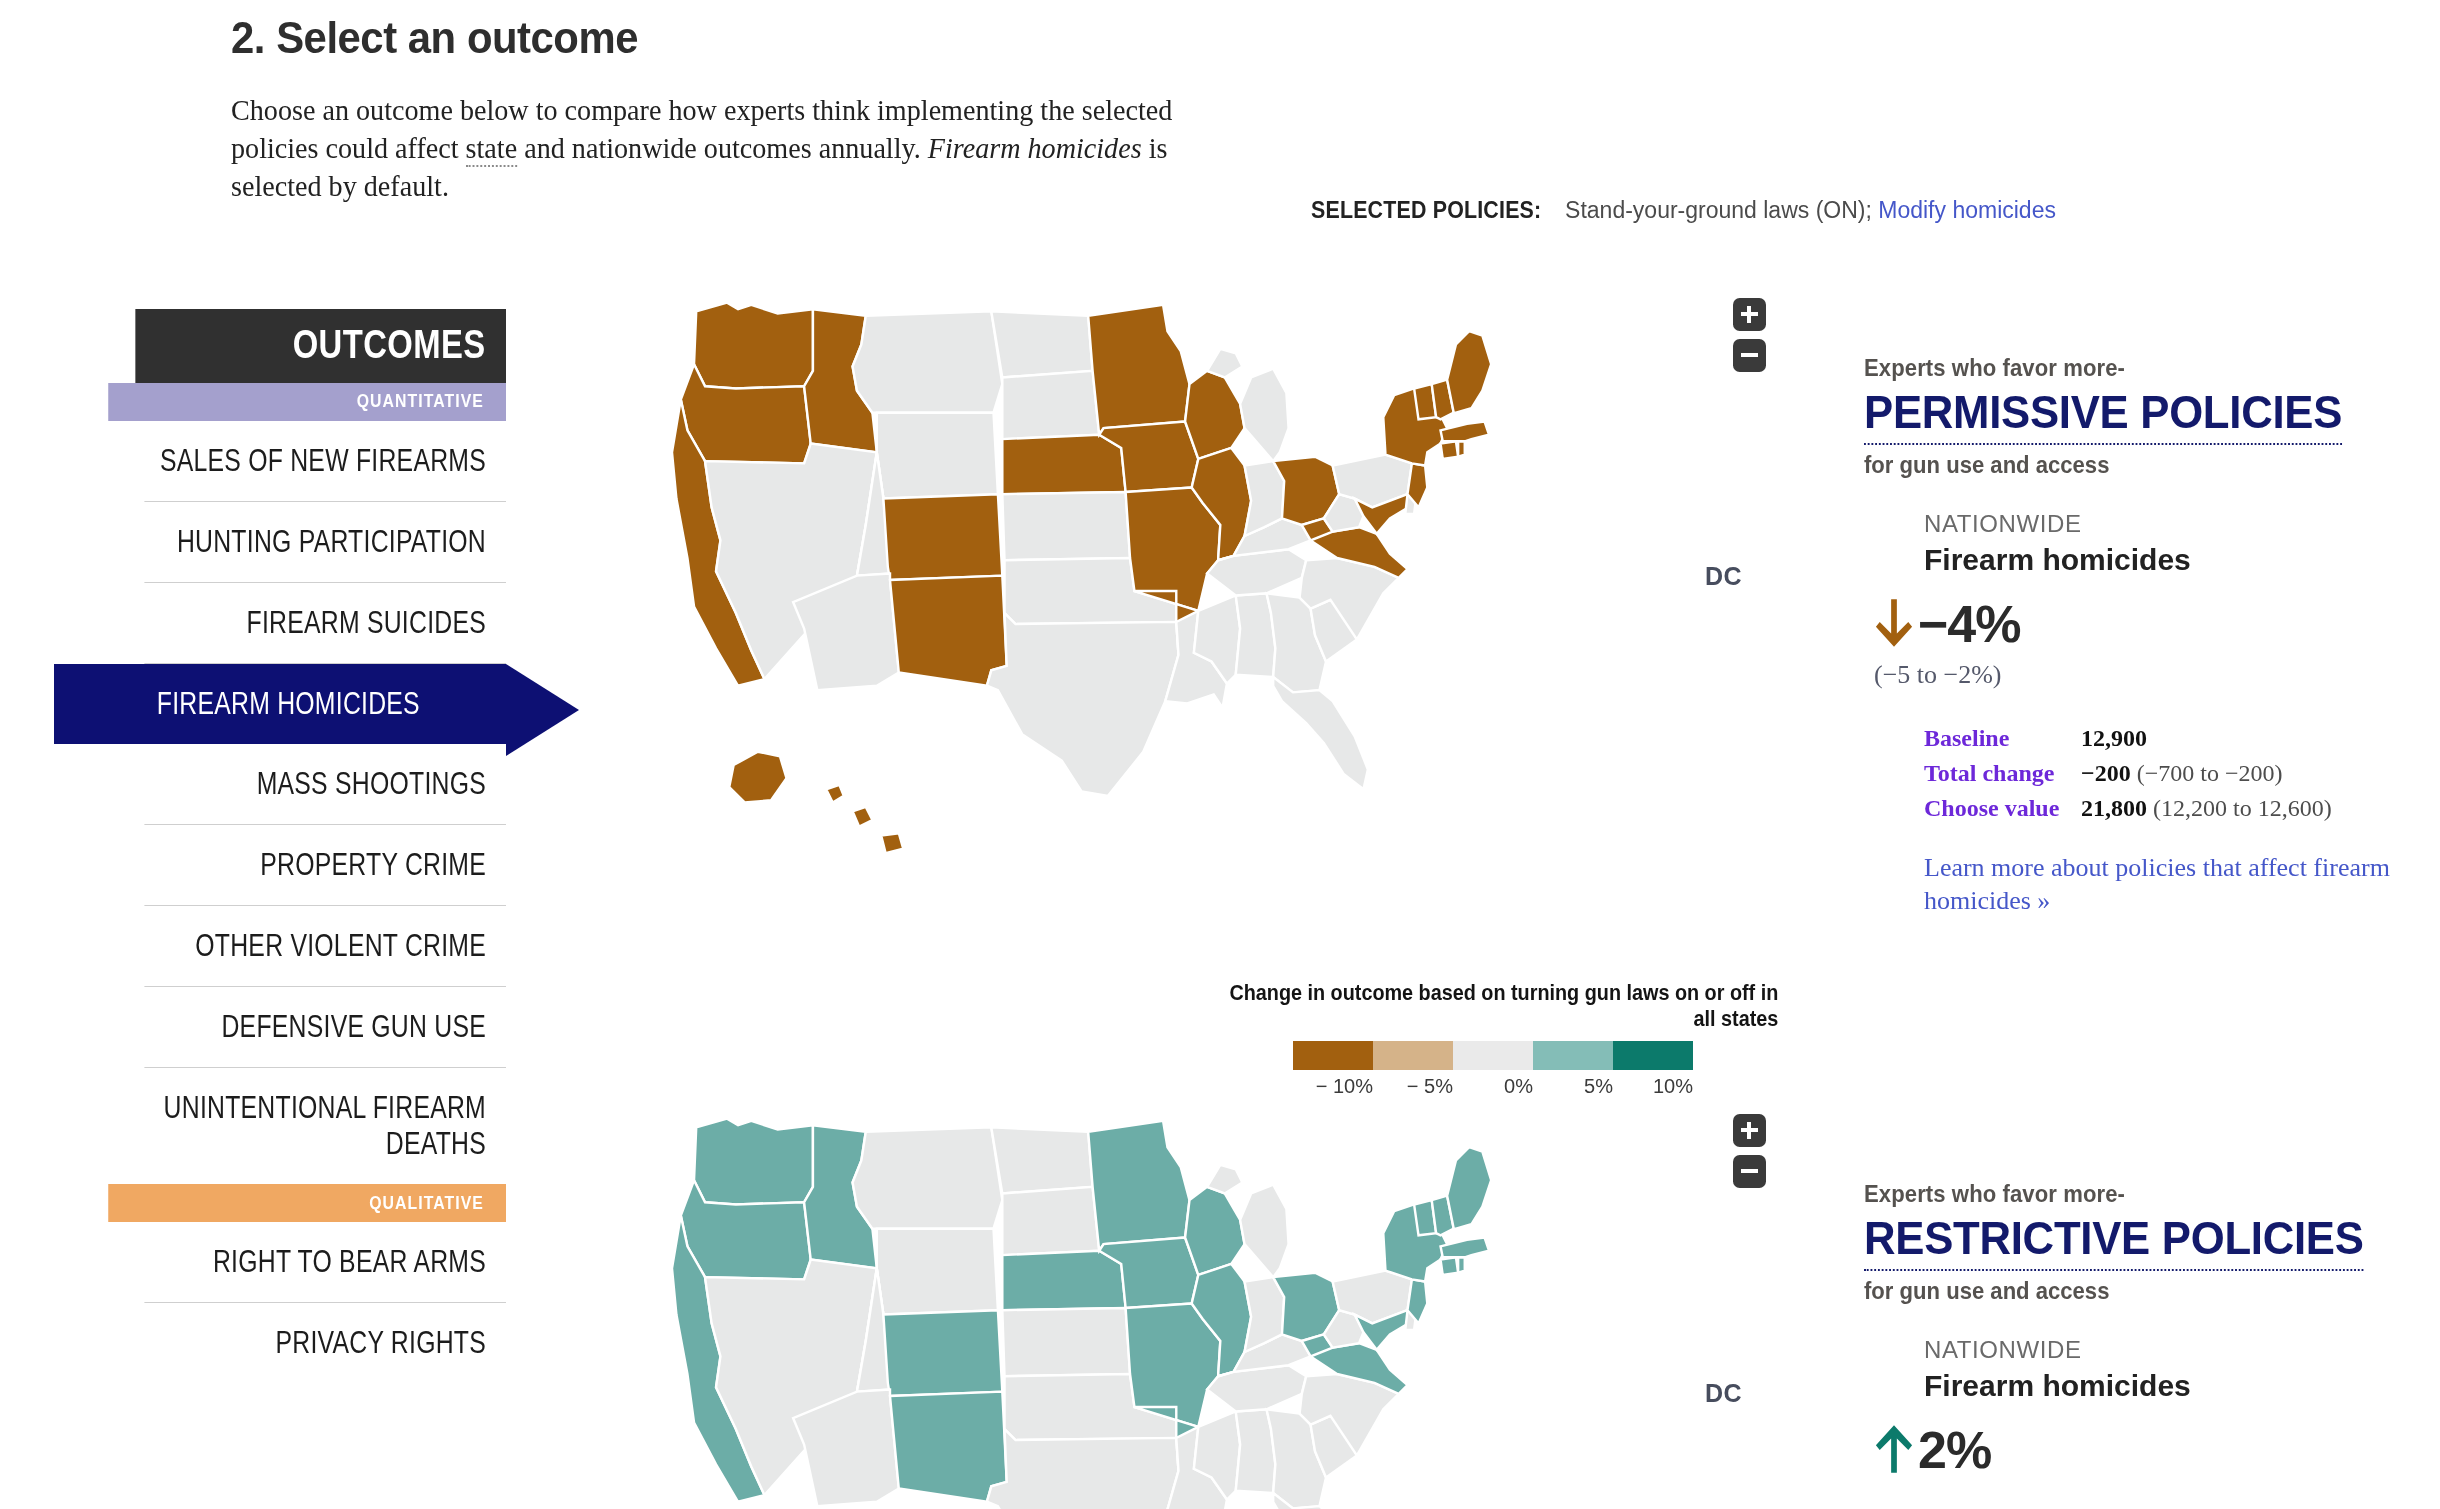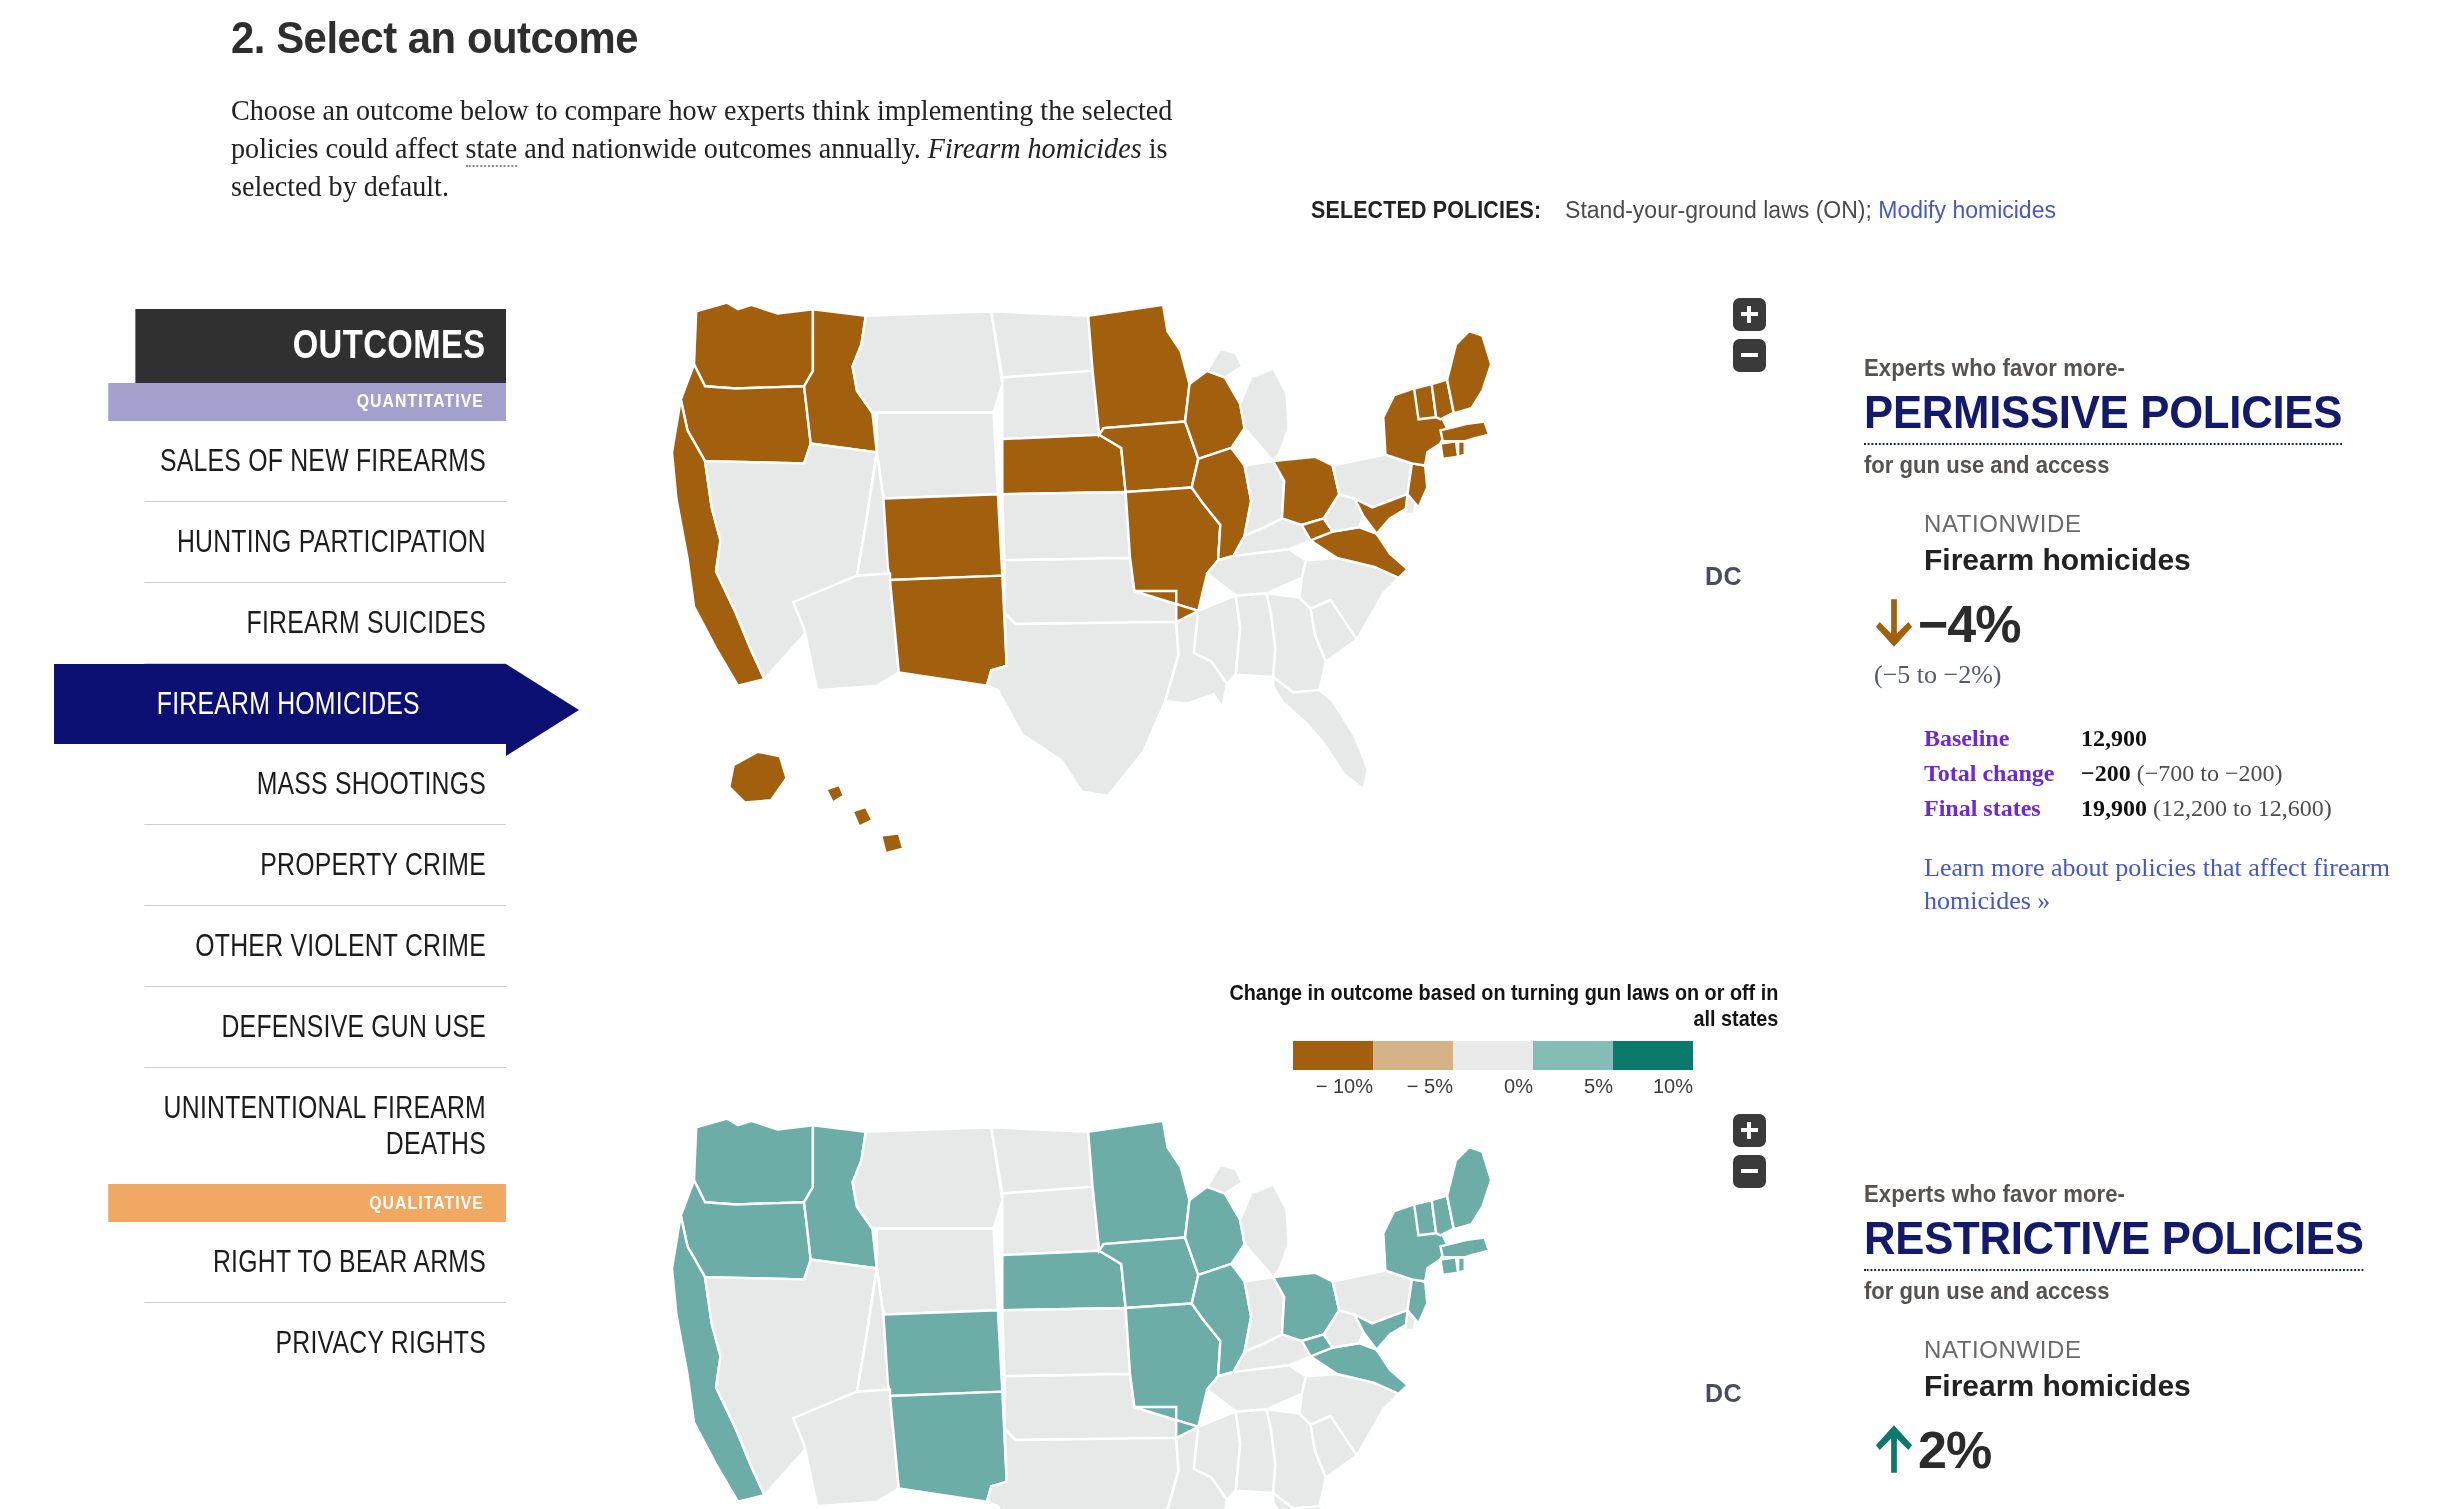--- a/index.html
+++ b/index.html
@@ -368,22 +368,22 @@
     <div class="p-stats">
       <div class="row">
         <span class="k">Baseline</span>
         <span class="v"><b>12,900</b> <span></span></span>
       </div>
       <div class="row">
         <span class="k">Total change</span>
         <span class="v"><b>−200</b> <span>(−700 to −200)</span></span>
       </div>
       <div class="row">
-        <span class="k">Final states</span>
-        <span class="v"><b>19,900</b> <span>(12,200 to 12,600)</span></span>
+        <span class="k">Choose value</span>
+        <span class="v"><b>21,800</b> <span>(12,200 to 12,600)</span></span>
       </div>
     </div>
     <a class="p-learn">Learn more about policies that affect firearm homicides »</a>
   </div>
 </div>
 
 <div class="panel" id="panel2">
   <span class="p-eyebrow">Experts who favor more-</span>
   <div><span class="p-title">RESTRICTIVE POLICIES</span></div>
   <span class="p-sub">for gun use and access</span>

